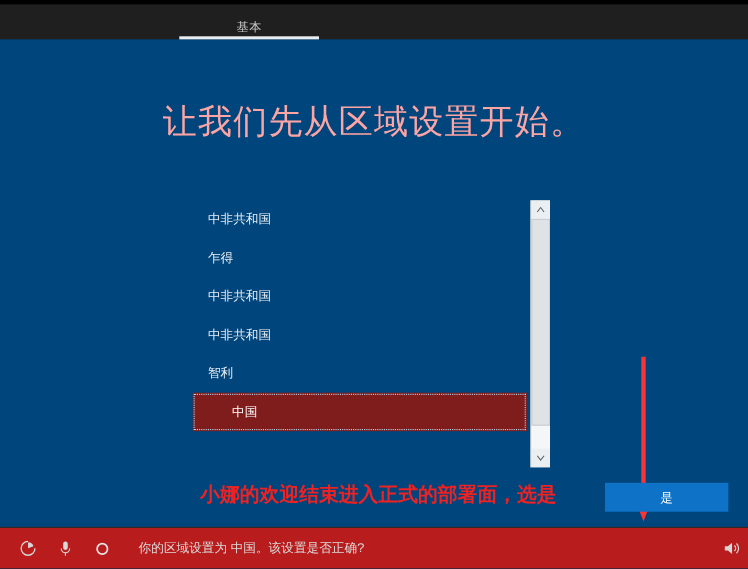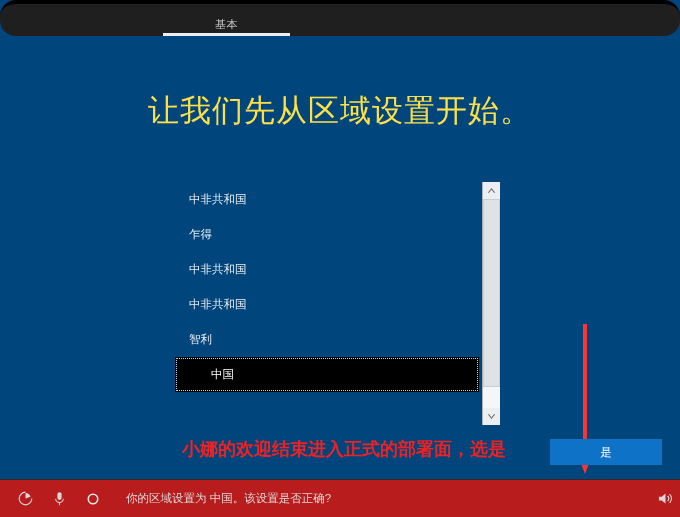--- a/index.html
+++ b/index.html
@@ -20,21 +20,20 @@
 
   
   .topbar {
     position: absolute;
     left: 0; top: 0;
     width: 680px;
     height: 36px;
     background: #1f1f1f;
     border-top: 4px solid #000;
     box-sizing: border-box;
-    border-radius: 16px;
   }
   .tab {
     position: absolute;
     left: 163px;
     top: 4px;
     width: 127px;
     height: 32px;
     display: flex;
     align-items: center;
     justify-content: center;
@@ -62,21 +61,21 @@
     height: 444px;
     background: #00457c;
   }
   .headline {
     position: absolute;
     left: 0;
     top: 54px;
     width: 680px;
     text-align: center;
     font-size: 31px;
-    color: #fde047;
+    color: #fca5a5;
     font-weight: 400;
     letter-spacing: 1px;
     white-space: nowrap;
   }
 
   
   .listbox {
     position: absolute;
     left: 175px;
     top: 146px;
@@ -96,21 +95,21 @@
     height: 35px;
     display: flex;
     align-items: center;
     padding-left: 14px;
     box-sizing: border-box;
     font-size: 11.5px;
     color: #e9eef3;
     cursor: default;
   }
   .list-item.selected {
-    background: #000000;
+    background: #7f1d1d;
     outline: 1px dotted #b9d4ec;
     outline-offset: -2px;
     color: #ffffff;
     padding-left: 36px;
   }
 
   
   .scrollbar {
     position: absolute;
     right: 0;

